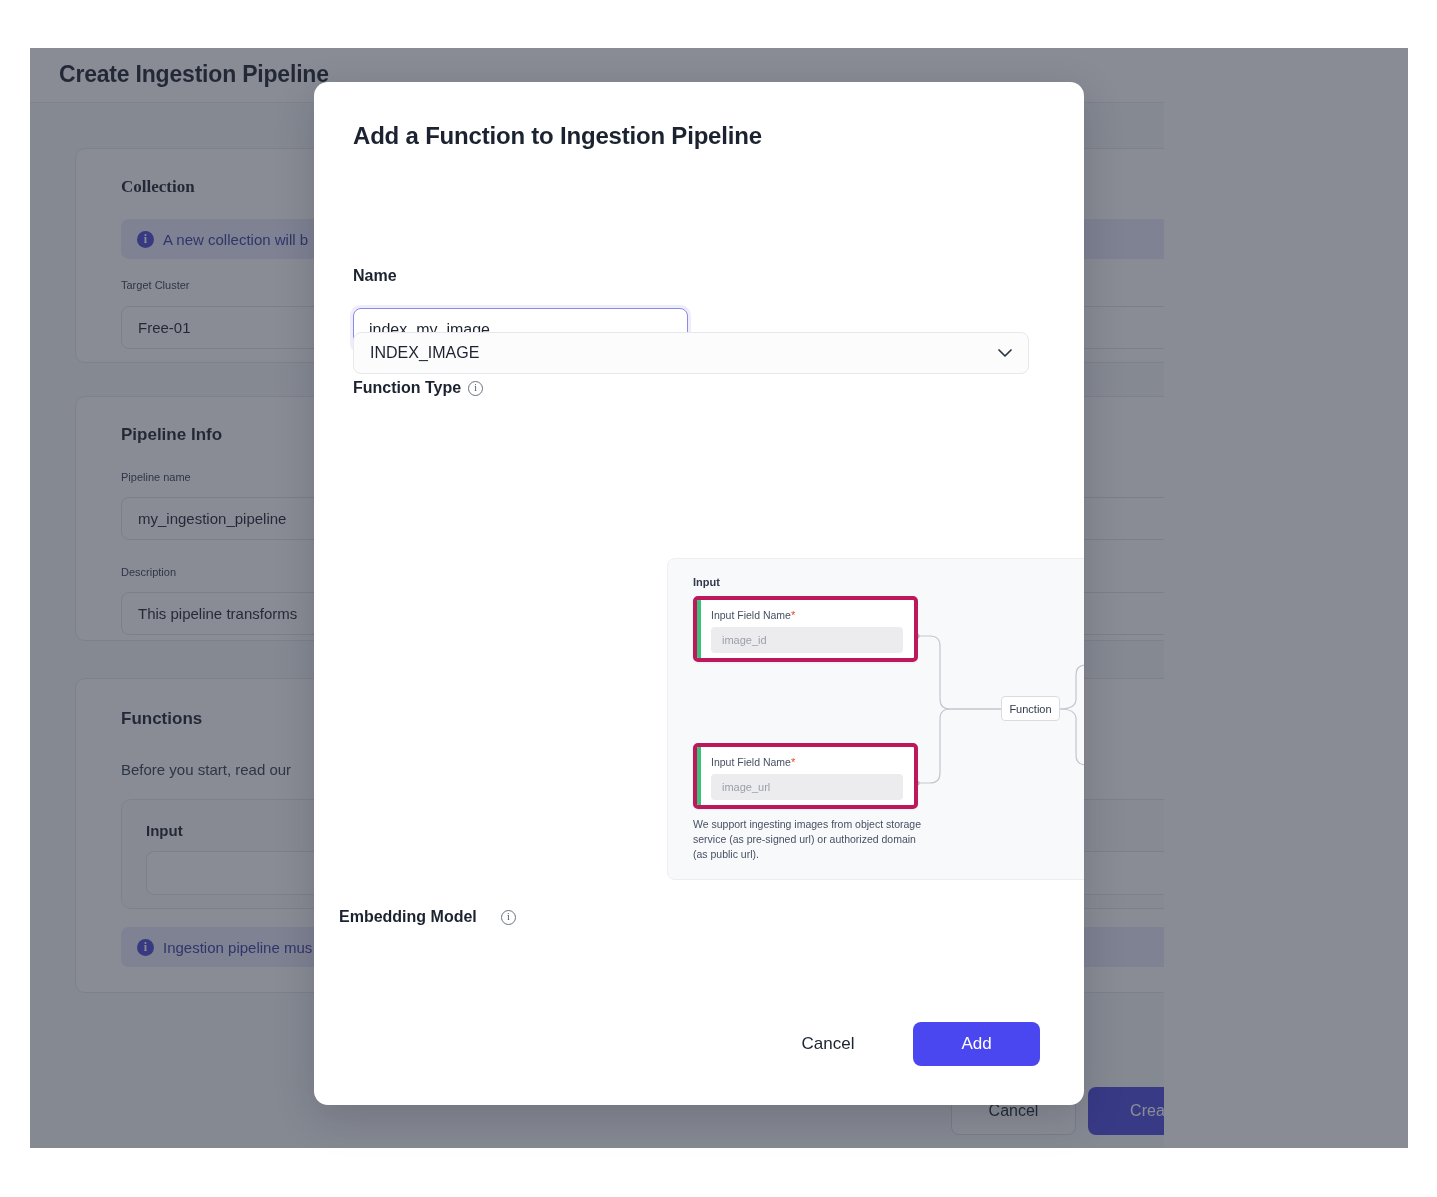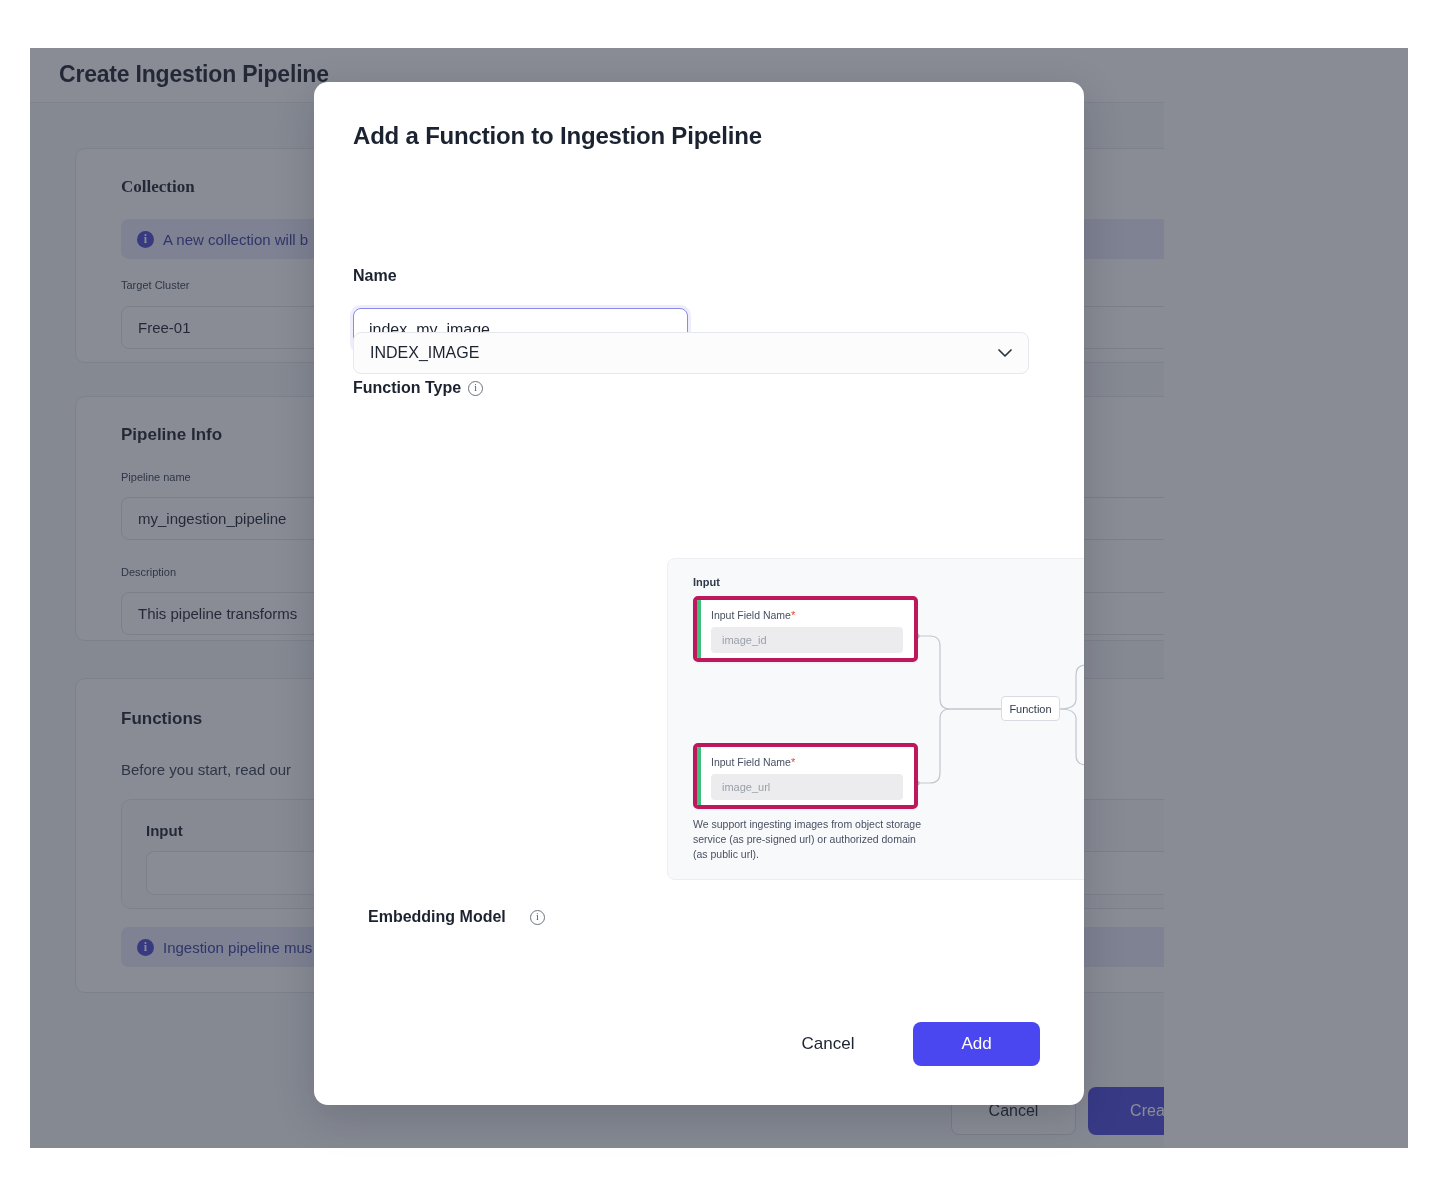--- a/index.html
+++ b/index.html
@@ -442,21 +442,21 @@
           </div>
           <div class="node-field">image_url</div>
         </div>
       </div>
       <div class="diag-note" style="left:25px; top:258px;">We support ingesting images from object storage service (as pre-signed url) or authorized domain (as public url).</div>
 
       <div class="fn-node" style="left:333px; top:137px; width:59px; height:25px;">Function</div>
 
     </div>
 
-    <div class="m-label" style="left:54px; top:826px;gap:24px;">
+    <div class="m-label" style="left:25px; top:826px;gap:24px;">
       <span>Embedding Model</span>
       <span class="info-ring">i</span>
     </div>
 
     <div class="m-btn m-cancel" style="left:454px; top:940px; width:120px; color:#1c2330;">Cancel</div>
     <div class="m-btn" style="left:588px; top:940px; width:127px; background:#4a46f0; color:#ffffff;margin-left:11px;">Add</div>
 
   </div>
 </div>
 

